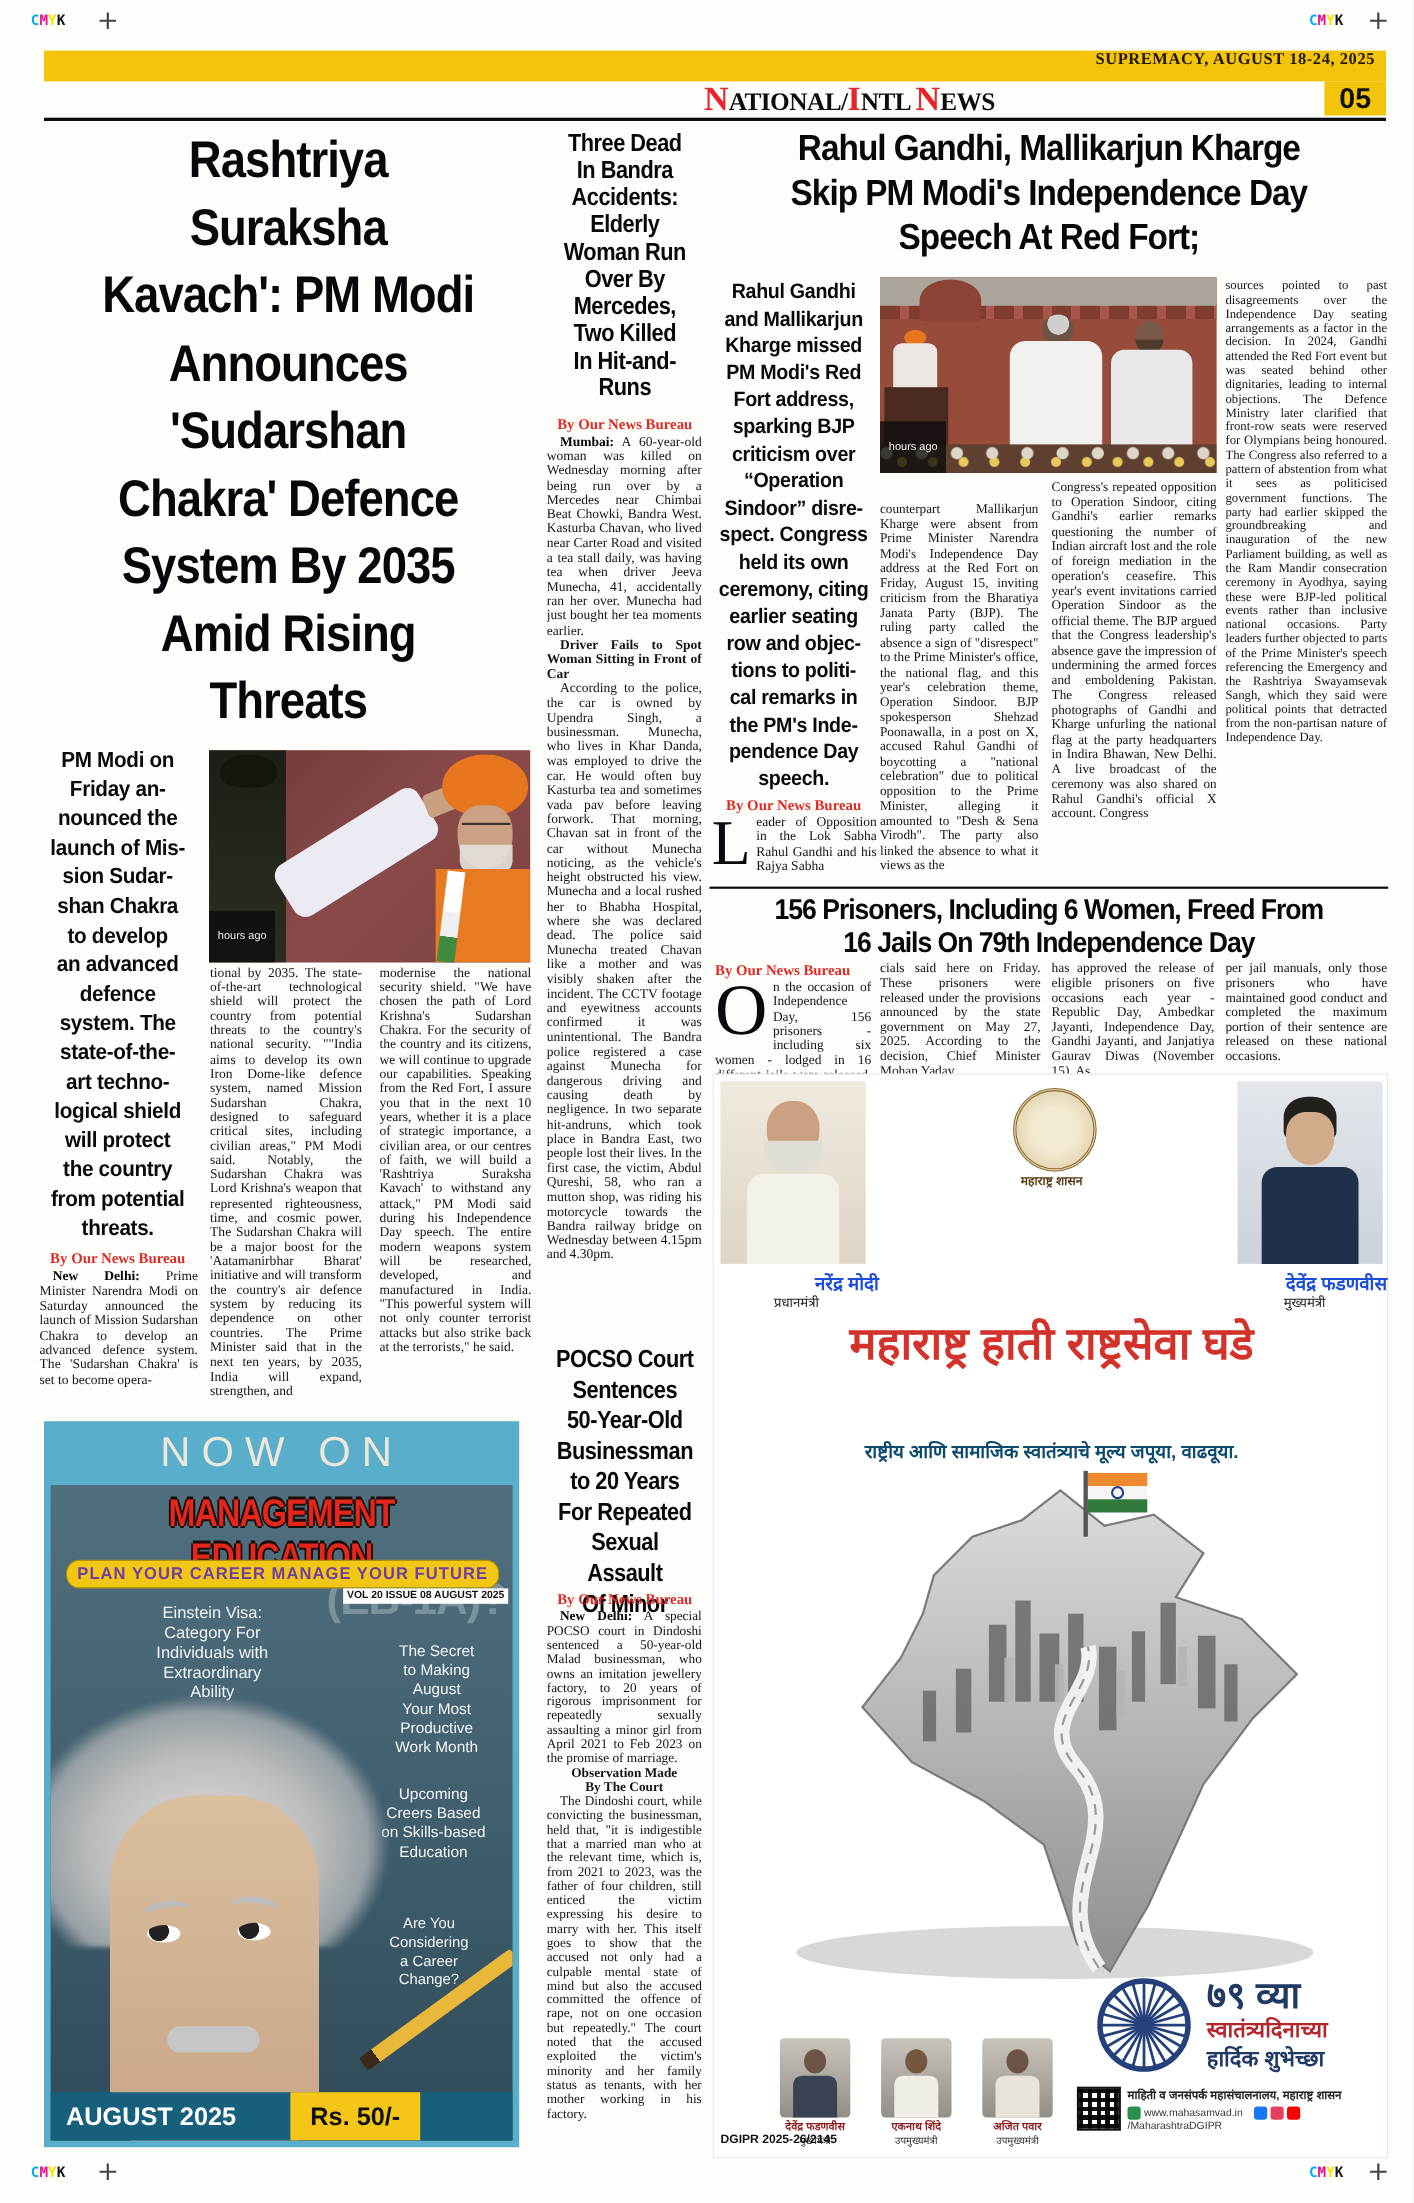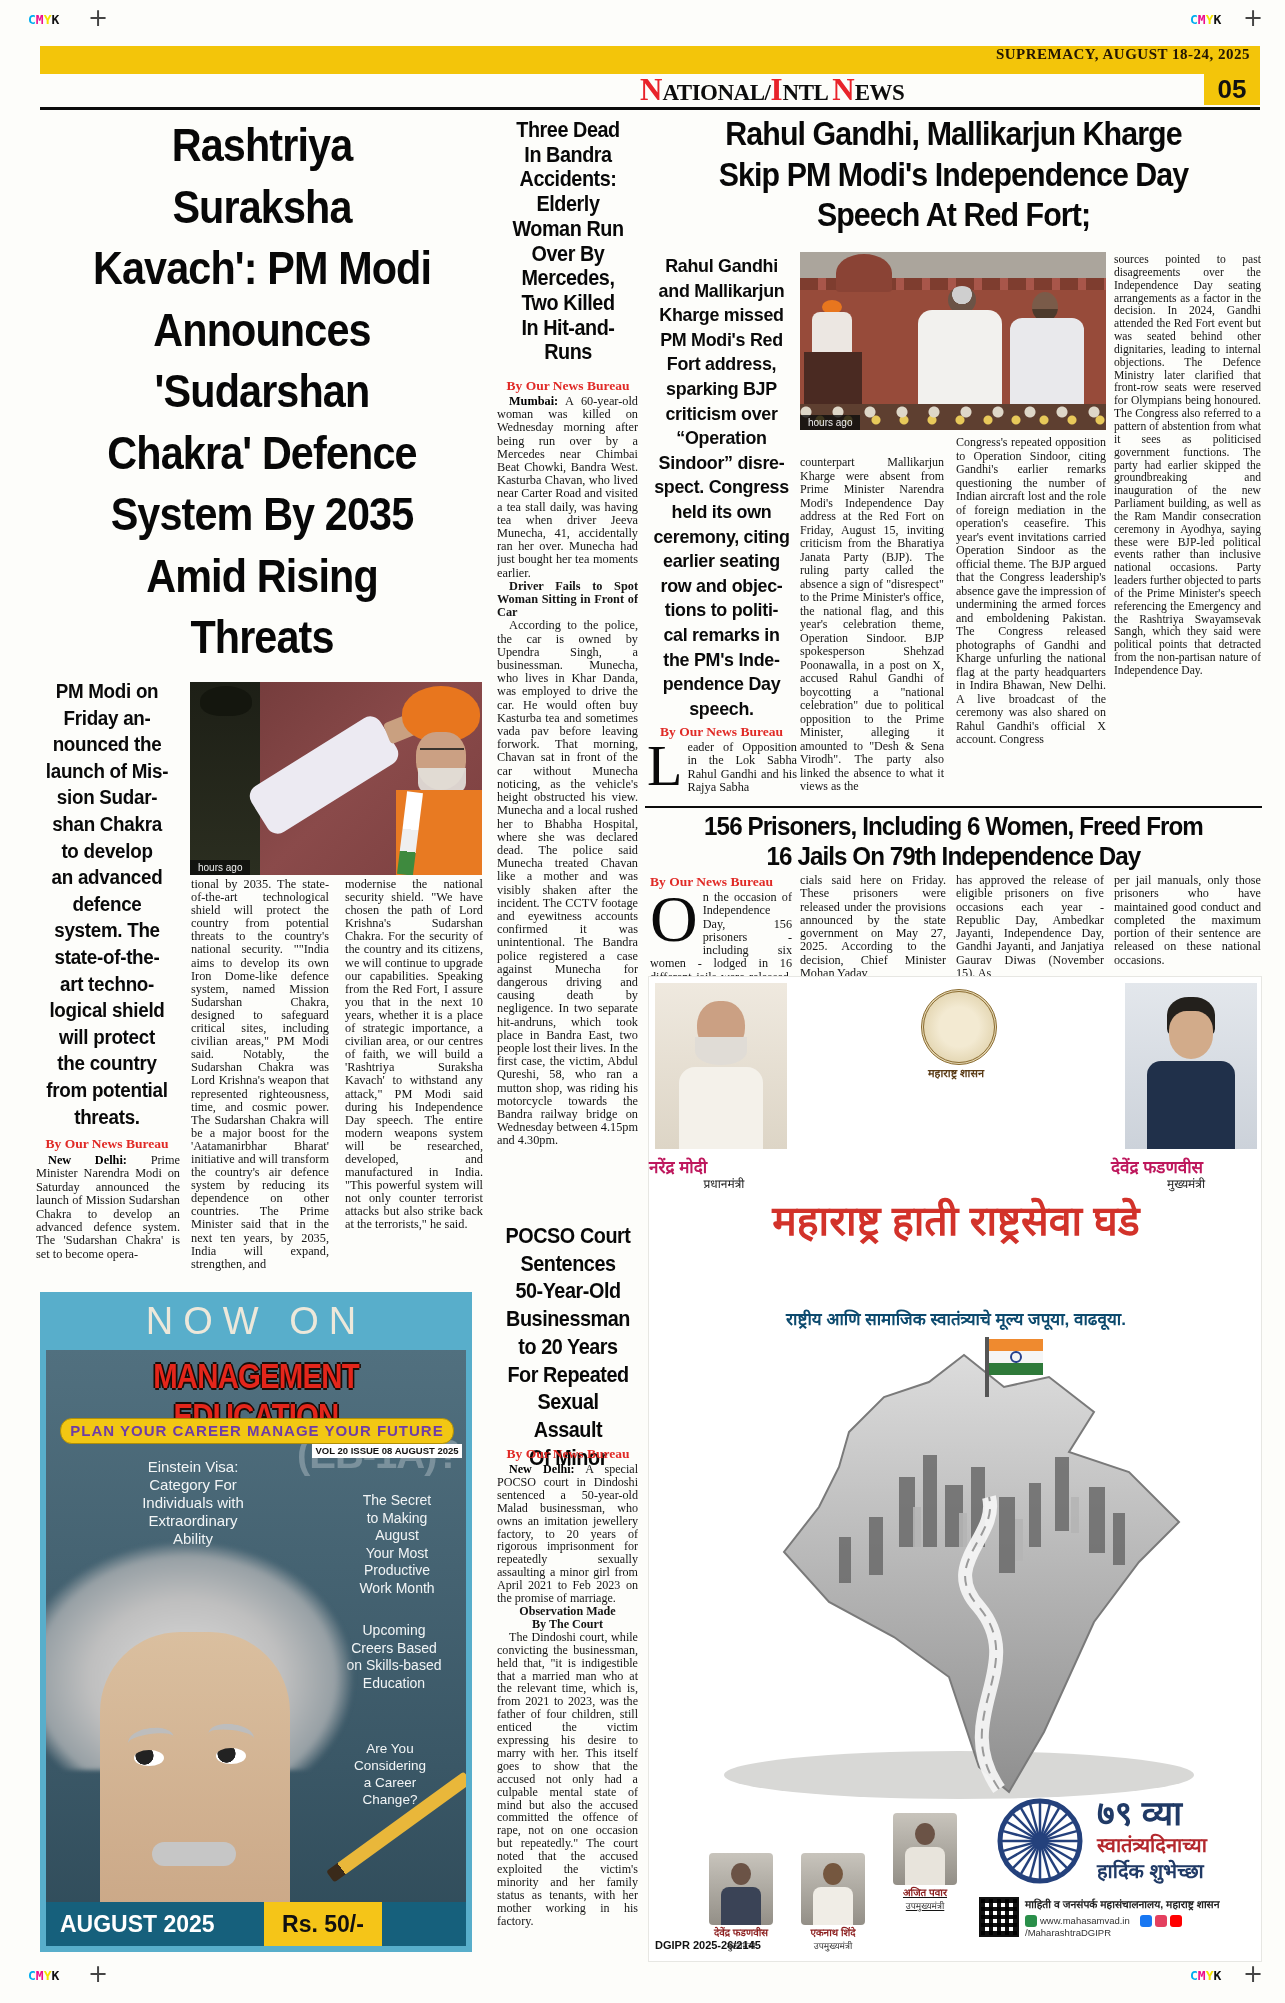--- a/index.html
+++ b/index.html
@@ -28,35 +28,35 @@
   .tac{text-align:center;}
   .body{font-family:"Liberation Serif",serif;text-align:justify;overflow:hidden;}
   .body p{margin:0;text-indent:12px;}
   .lead{font-weight:700;color:#000;}
   .subhead{font-weight:700;}
   .dropcap{float:left;font:400 58px/46px "Liberation Serif",serif;color:#0a0a0a;margin:2px 5px 0 0;}
   .dropcapO{float:left;font:400 66px/52px "Liberation Serif",serif;color:#0a0a0a;margin:2px 5px 0 0;}
   
   .photo{overflow:hidden;}
   .vidtag{position:absolute;left:0;bottom:0;background:rgba(12,12,12,.78);color:#eee;
-          font:400 10px "Liberation Sans",sans-serif;padding:2px 8px;}
+          font:400 10px "Liberation Sans",sans-serif;padding:18px 8px;}
   
   .magbanner{font:300 38px "Liberation Sans",sans-serif;color:#EDE8DA;text-align:center;letter-spacing:10px;line-height:58px;}
   .magtitle{font-family:"Liberation Sans",sans-serif;font-weight:900;font-size:35px;color:#E4261B;text-align:center;
             letter-spacing:-1px;transform:scaleX(.84);transform-origin:center top;
             text-shadow:-2px 0 #1a0c08,2px 0 #1a0c08,0 2px #1a0c08,0 -2px #1a0c08;}
   .magpill{background:#F2C713;border-radius:12px;text-align:center;font:700 15.5px "Liberation Sans",sans-serif;
            color:#6F3DA6;line-height:24px;letter-spacing:1px;border:1px solid #b08e08;transform:scaleX(.97);}
   .magchip{background:#fff;color:#111;font:700 9.5px "Liberation Sans",sans-serif;text-align:center;line-height:14px;}
   .magwhite{color:#F2F5F6;font-family:"Liberation Sans",sans-serif;text-align:center;white-space:pre-line;}
   .ghost{color:rgba(255,255,255,.27);font:700 40px "Liberation Sans",sans-serif;letter-spacing:-1px;}
   .magfooter{background:#16607C;color:#fff;font:700 23px "Liberation Sans",sans-serif;line-height:44px;padding-left:14px;box-sizing:border-box;}
   .magprice{background:#F5C518;color:#111;font:700 23px "Liberation Sans",sans-serif;text-align:center;line-height:44px;}
   
-  .govname{font:700 17px "Liberation Sans",sans-serif;color:#be185d;text-align:left;}
+  .govname{font:700 17px "Liberation Sans",sans-serif;color:#1d4ed8;text-align:right;}
   .govtitle{font:400 12px "Liberation Sans",sans-serif;color:#222;text-align:center;}
   .govhead{font:700 41px "Liberation Sans",sans-serif;color:#D2322A;text-align:center;letter-spacing:0;}
   .govsub{font:700 17px "Liberation Sans",sans-serif;color:#0c4a6e;text-align:center;}
   .leadername{font:700 10px "Liberation Sans",sans-serif;color:#8C1F1F;text-align:center;}
   .leadertitle{font:400 9px "Liberation Sans",sans-serif;color:#333;text-align:center;}
   .tiny{font:700 10.5px "Liberation Sans",sans-serif;color:#222;}
   .tiny2{font:400 9.5px "Liberation Sans",sans-serif;color:#333;}
   .qr{background-color:#fff;border:2px solid #111;
       background-image:repeating-linear-gradient(0deg,#111 0 4px,transparent 4px 8px),
                        repeating-linear-gradient(90deg,#111 0 4px,transparent 4px 8px);
@@ -366,21 +366,21 @@
       <div class="leadertitle">मुख्यमंत्री</div>
     </div>
     <div class="abs" style="left:144px;top:876px;width:80px;">
       <div style="width:64px;height:72px;margin:0 auto;background:linear-gradient(#c8c4bc,#938f87);border-radius:4px;position:relative;">
           <div class="abs" style="left:22px;top:10px;width:20px;height:22px;background:#75573f;border-radius:50%;"></div>
           <div class="abs" style="left:12px;top:34px;width:40px;height:38px;background:#f0ede6;border-radius:8px 8px 0 0;"></div>
         </div>
       <div class="leadername">एकनाथ शिंदे</div>
       <div class="leadertitle">उपमुख्यमंत्री</div>
     </div>
-    <div class="abs" style="left:236px;top:836px;width:80px;text-decoration:underline;">
+    <div class="abs" style="left:236px;top:876px;width:80px;">
       <div style="width:64px;height:72px;margin:0 auto;background:linear-gradient(#c8c4bc,#938f87);border-radius:4px;position:relative;">
           <div class="abs" style="left:22px;top:10px;width:20px;height:22px;background:#6b5346;border-radius:50%;"></div>
           <div class="abs" style="left:12px;top:34px;width:40px;height:38px;background:#e8e4dc;border-radius:8px 8px 0 0;"></div>
         </div>
       <div class="leadername">अजित पवार</div>
       <div class="leadertitle">उपमुख्यमंत्री</div>
     </div>
 
     <div class="abs qr" style="left:330px;top:920px;width:36px;height:36px;"></div>
     <div class="abs tiny" style="left:376px;top:920px;width:234px;">माहिती व जनसंपर्क महासंचालनालय, महाराष्ट्र शासन</div>

